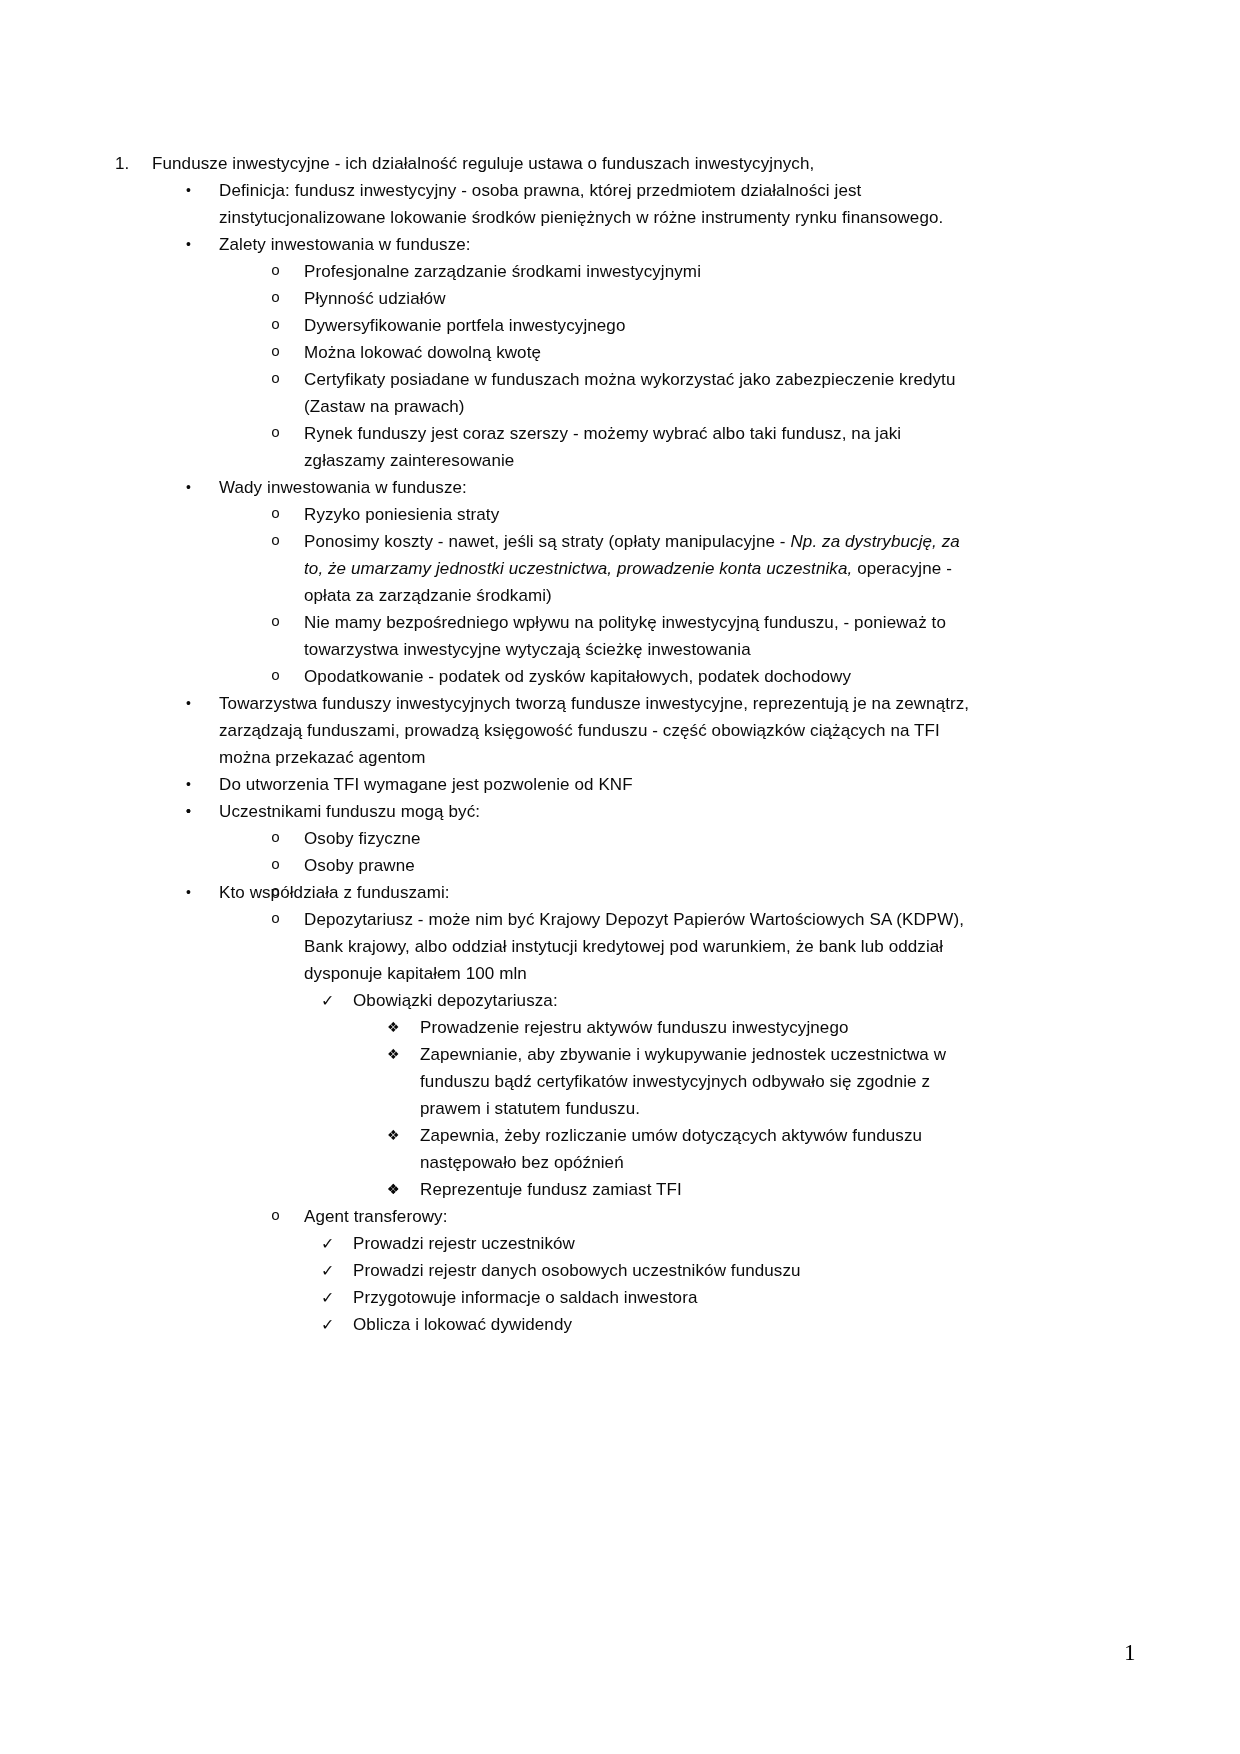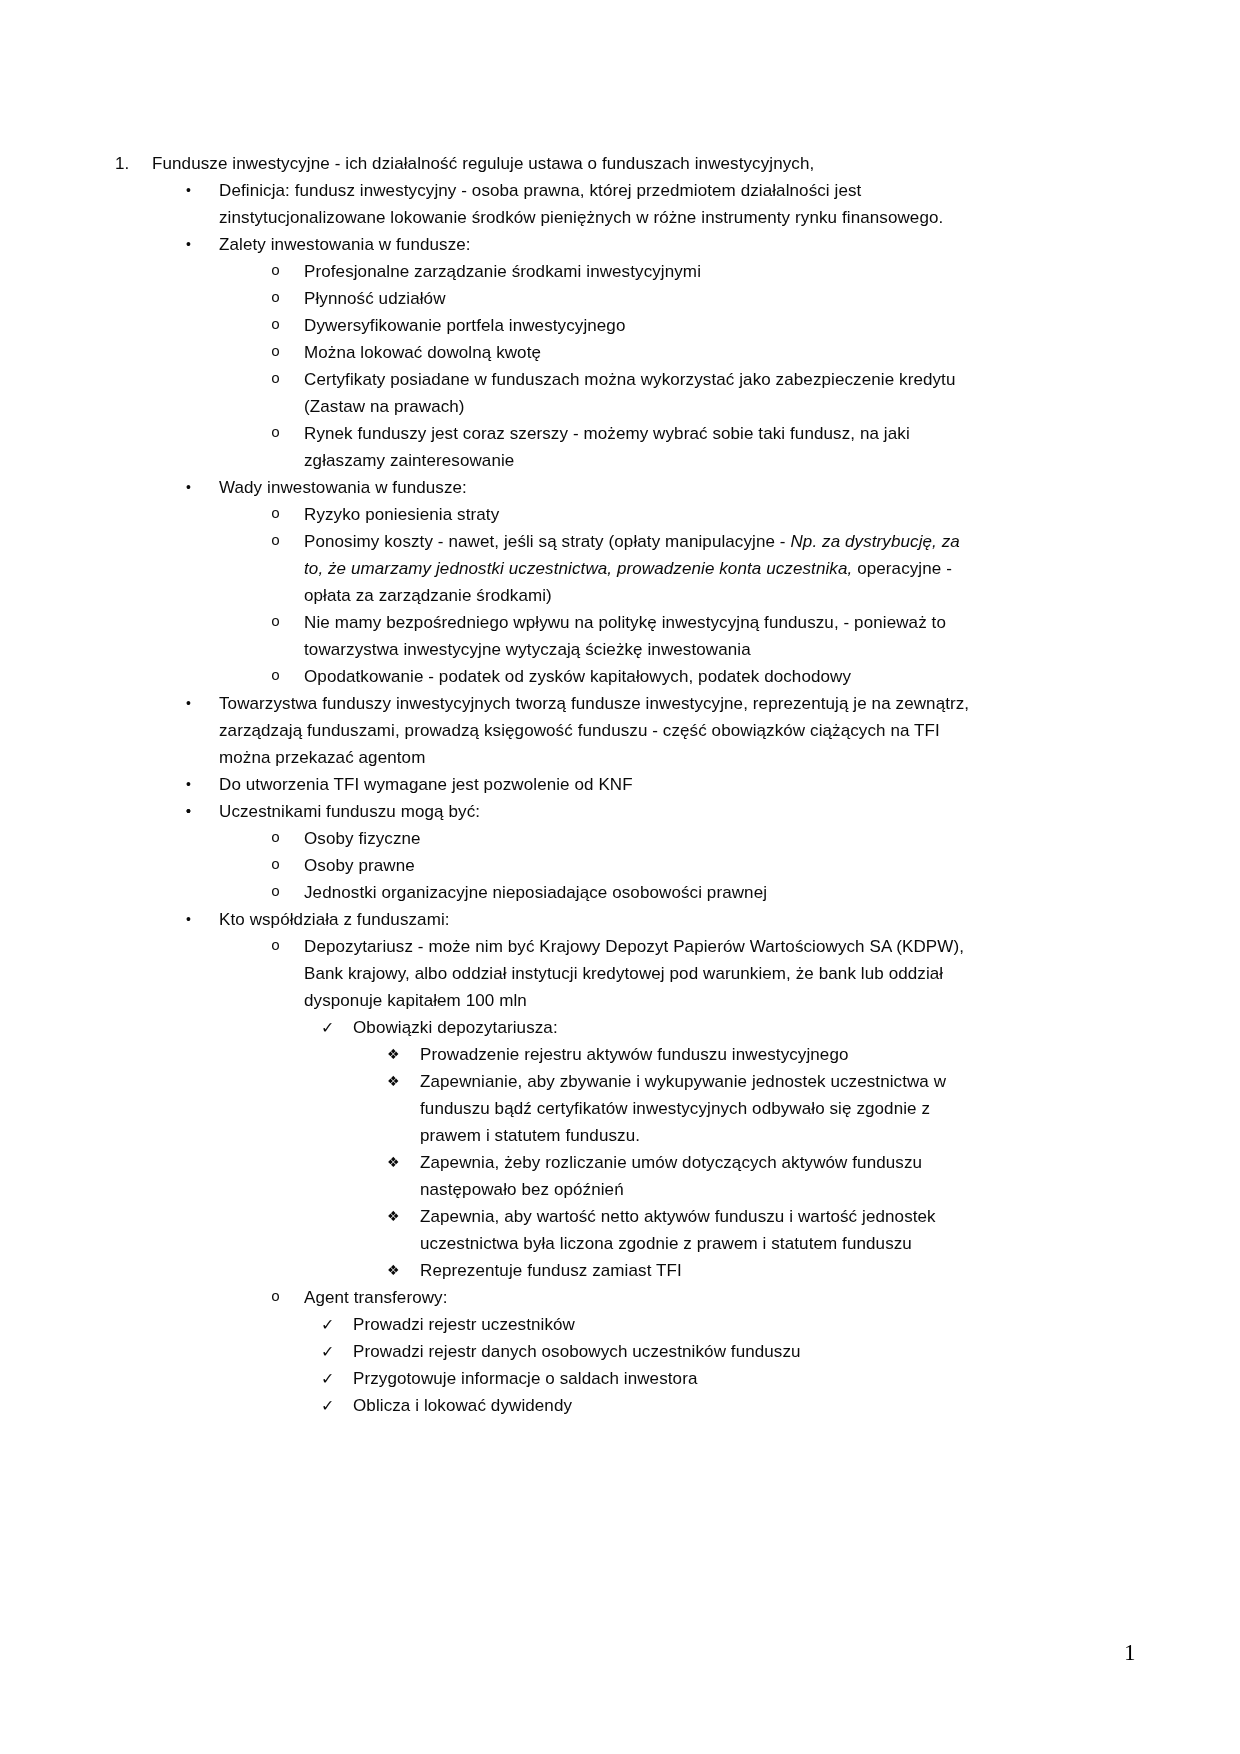--- a/index.html
+++ b/index.html
@@ -53,40 +53,40 @@
 <div class="doc">
   <div>
       <div class="li lvl-1"><span class="marker">1.</span><span class="txt"><span class="b">Fundusze inwestycyjne</span><span> - ich działalność reguluje ustawa o funduszach inwestycyjnych,</span></span></div>
       <div class="li lvl-2"><span class="marker">•</span><span class="txt"><span class="b">Definicja: fundusz inwestycyjny</span><span> - osoba prawna, której przedmiotem działalności jest zinstytucjonalizowane lokowanie środków pieniężnych w różne instrumenty rynku finansowego.</span></span></div>
       <div class="li lvl-2"><span class="marker">•</span><span class="txt"><span class="b">Zalety inwestowania w fundusze:</span></span></div>
       <div class="li lvl-3"><span class="marker">o</span><span class="txt"><span>Profesjonalne zarządzanie środkami inwestycyjnymi</span></span></div>
       <div class="li lvl-3"><span class="marker">o</span><span class="txt"><span>Płynność udziałów</span></span></div>
       <div class="li lvl-3"><span class="marker">o</span><span class="txt"><span>Dywersyfikowanie portfela inwestycyjnego</span></span></div>
       <div class="li lvl-3"><span class="marker">o</span><span class="txt"><span>Można lokować dowolną kwotę</span></span></div>
       <div class="li lvl-3"><span class="marker">o</span><span class="txt"><span>Certyfikaty posiadane w funduszach można wykorzystać jako zabezpieczenie kredytu (Zastaw na prawach)</span></span></div>
-      <div class="li lvl-3"><span class="marker">o</span><span class="txt"><span>Rynek funduszy jest coraz szerszy - możemy wybrać sobie taki fundusz, na jaki zgłaszamy zainteresowanie</span></span></div>
+      <div class="li lvl-3"><span class="marker">o</span><span class="txt"><span>Rynek funduszy jest coraz szerszy - możemy wybrać albo taki fundusz, na jaki zgłaszamy zainteresowanie</span></span></div>
       <div class="li lvl-2"><span class="marker">•</span><span class="txt"><span class="b">Wady inwestowania w fundusze:</span></span></div>
       <div class="li lvl-3"><span class="marker">o</span><span class="txt"><span>Ryzyko poniesienia straty</span></span></div>
       <div class="li lvl-3"><span class="marker">o</span><span class="txt"><span>Ponosimy koszty - nawet, jeśli są straty (opłaty manipulacyjne - </span><span class="i">Np. za dystrybucję, za to, że umarzamy jednostki uczestnictwa, prowadzenie konta uczestnika,</span><span> operacyjne - opłata za zarządzanie środkami)</span></span></div>
       <div class="li lvl-3"><span class="marker">o</span><span class="txt"><span>Nie mamy bezpośredniego wpływu na politykę inwestycyjną funduszu, - ponieważ to towarzystwa inwestycyjne wytyczają ścieżkę inwestowania</span></span></div>
       <div class="li lvl-3"><span class="marker">o</span><span class="txt"><span>Opodatkowanie - podatek od zysków kapitałowych, podatek dochodowy</span></span></div>
       <div class="li lvl-2"><span class="marker">•</span><span class="txt"><span class="b">Towarzystwa funduszy inwestycyjnych</span><span> tworzą fundusze inwestycyjne, reprezentują je na zewnątrz, zarządzają funduszami, prowadzą księgowość funduszu - część obowiązków ciążących na TFI można przekazać agentom</span></span></div>
       <div class="li lvl-2"><span class="marker">•</span><span class="txt"><span>Do utworzenia TFI wymagane jest pozwolenie od KNF</span></span></div>
       <div class="li lvl-2"><span class="marker">•</span></div>
       <div class="li lvl-2"><span class="marker">•</span><span class="txt"><span class="b">Uczestnikami funduszu</span><span> mogą być:</span></span></div>
       <div class="li lvl-3"><span class="marker">o</span><span class="txt"><span>Osoby fizyczne</span></span></div>
       <div class="li lvl-3"><span class="marker">o</span><span class="txt"><span>Osoby prawne</span></span></div>
-      <div class="li lvl-3"><span class="marker">o</span><span class="txt"><span>Jednostki organizacyjne nieposiadające osobowości prawnej</span></span></div>
+      <div class="li lvl-3"><span class="marker">o</span></div>
       <div class="li lvl-2"><span class="marker">•</span><span class="txt"><span class="b">Kto współdziała z funduszami:</span></span></div>
       <div class="li lvl-3"><span class="marker">o</span><span class="txt"><span class="b">Depozytariusz</span><span> - może nim być Krajowy Depozyt Papierów Wartościowych SA (KDPW), Bank krajowy, albo oddział instytucji kredytowej pod warunkiem, że bank lub oddział dysponuje kapitałem 100 mln</span></span></div>
       <div class="li lvl-4"><span class="marker">✓</span><span class="txt"><span class="b">Obowiązki depozytariusza:</span></span></div>
       <div class="li lvl-5"><span class="marker">❖</span><span class="txt"><span>Prowadzenie rejestru aktywów funduszu inwestycyjnego</span></span></div>
       <div class="li lvl-5"><span class="marker">❖</span><span class="txt"><span>Zapewnianie, aby zbywanie i wykupywanie jednostek uczestnictwa w funduszu bądź certyfikatów inwestycyjnych odbywało się zgodnie z prawem i statutem funduszu.</span></span></div>
       <div class="li lvl-5"><span class="marker">❖</span><span class="txt"><span>Zapewnia, żeby rozliczanie umów dotyczących aktywów funduszu następowało bez opóźnień</span></span></div>
-      <div class="li lvl-5"><span class="marker">❖</span><span class="txt"><span>Zapewnia, aby wartość netto aktywów funduszu i wartość jednostek uczestnictwa była liczona zgodnie z prawem i statutem funduszu</span></span></div>
+      <div class="li lvl-5"><span class="marker">❖</span></div>
       <div class="li lvl-5"><span class="marker">❖</span><span class="txt"><span>Reprezentuje fundusz zamiast TFI</span></span></div>
       <div class="li lvl-3"><span class="marker">o</span><span class="txt"><span class="b">Agent transferowy</span><span>:</span></span></div>
       <div class="li lvl-4"><span class="marker">✓</span><span class="txt"><span>Prowadzi rejestr uczestników</span></span></div>
       <div class="li lvl-4"><span class="marker">✓</span><span class="txt"><span>Prowadzi rejestr danych osobowych uczestników funduszu</span></span></div>
       <div class="li lvl-4"><span class="marker">✓</span><span class="txt"><span>Przygotowuje informacje o saldach inwestora</span></span></div>
       <div class="li lvl-4"><span class="marker">✓</span><span class="txt"><span>Oblicza i lokować dywidendy</span></span></div>
     </div>
 </div>
 
 <div class="page-number">1</div>

